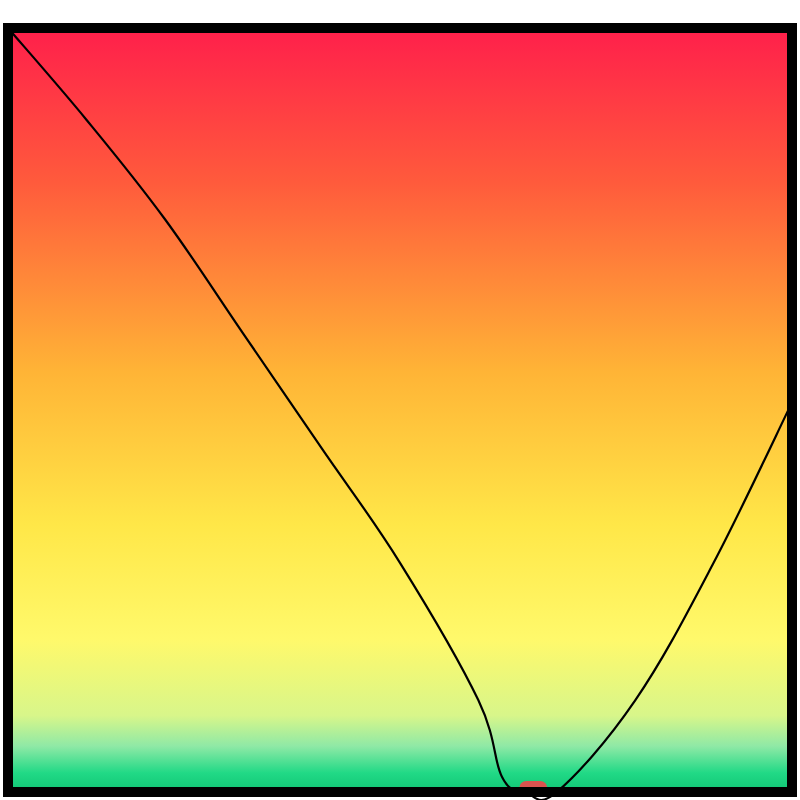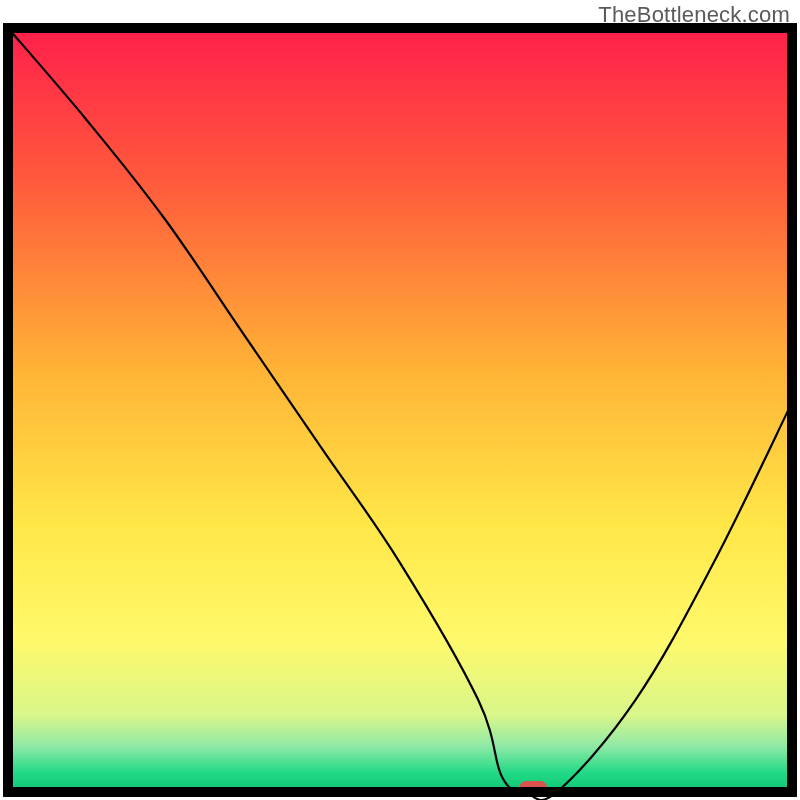--- a/index.html
+++ b/index.html
@@ -26,21 +26,20 @@
     z-index: 10;
   }
   svg {
     display: block;
   }
 </style>
 </head>
 <body>
 
 <div class="chart-container">
-  <div class="watermark">TheBottleneck.com</div>
   <svg id="chart-svg" width="800" height="800" viewBox="0 0 800 800">
     <defs>
       <linearGradient id="bg-grad" x1="0" y1="0" x2="0" y2="1">
           <stop offset="0%" stop-color="#ff1f4b"></stop>
           <stop offset="20%" stop-color="#ff5a3c"></stop>
           <stop offset="45%" stop-color="#ffb436"></stop>
           <stop offset="65%" stop-color="#ffe748"></stop>
           <stop offset="80%" stop-color="#fff96b"></stop>
           <stop offset="90%" stop-color="#d8f68a"></stop>
           <stop offset="94%" stop-color="#8fe9a6"></stop>

